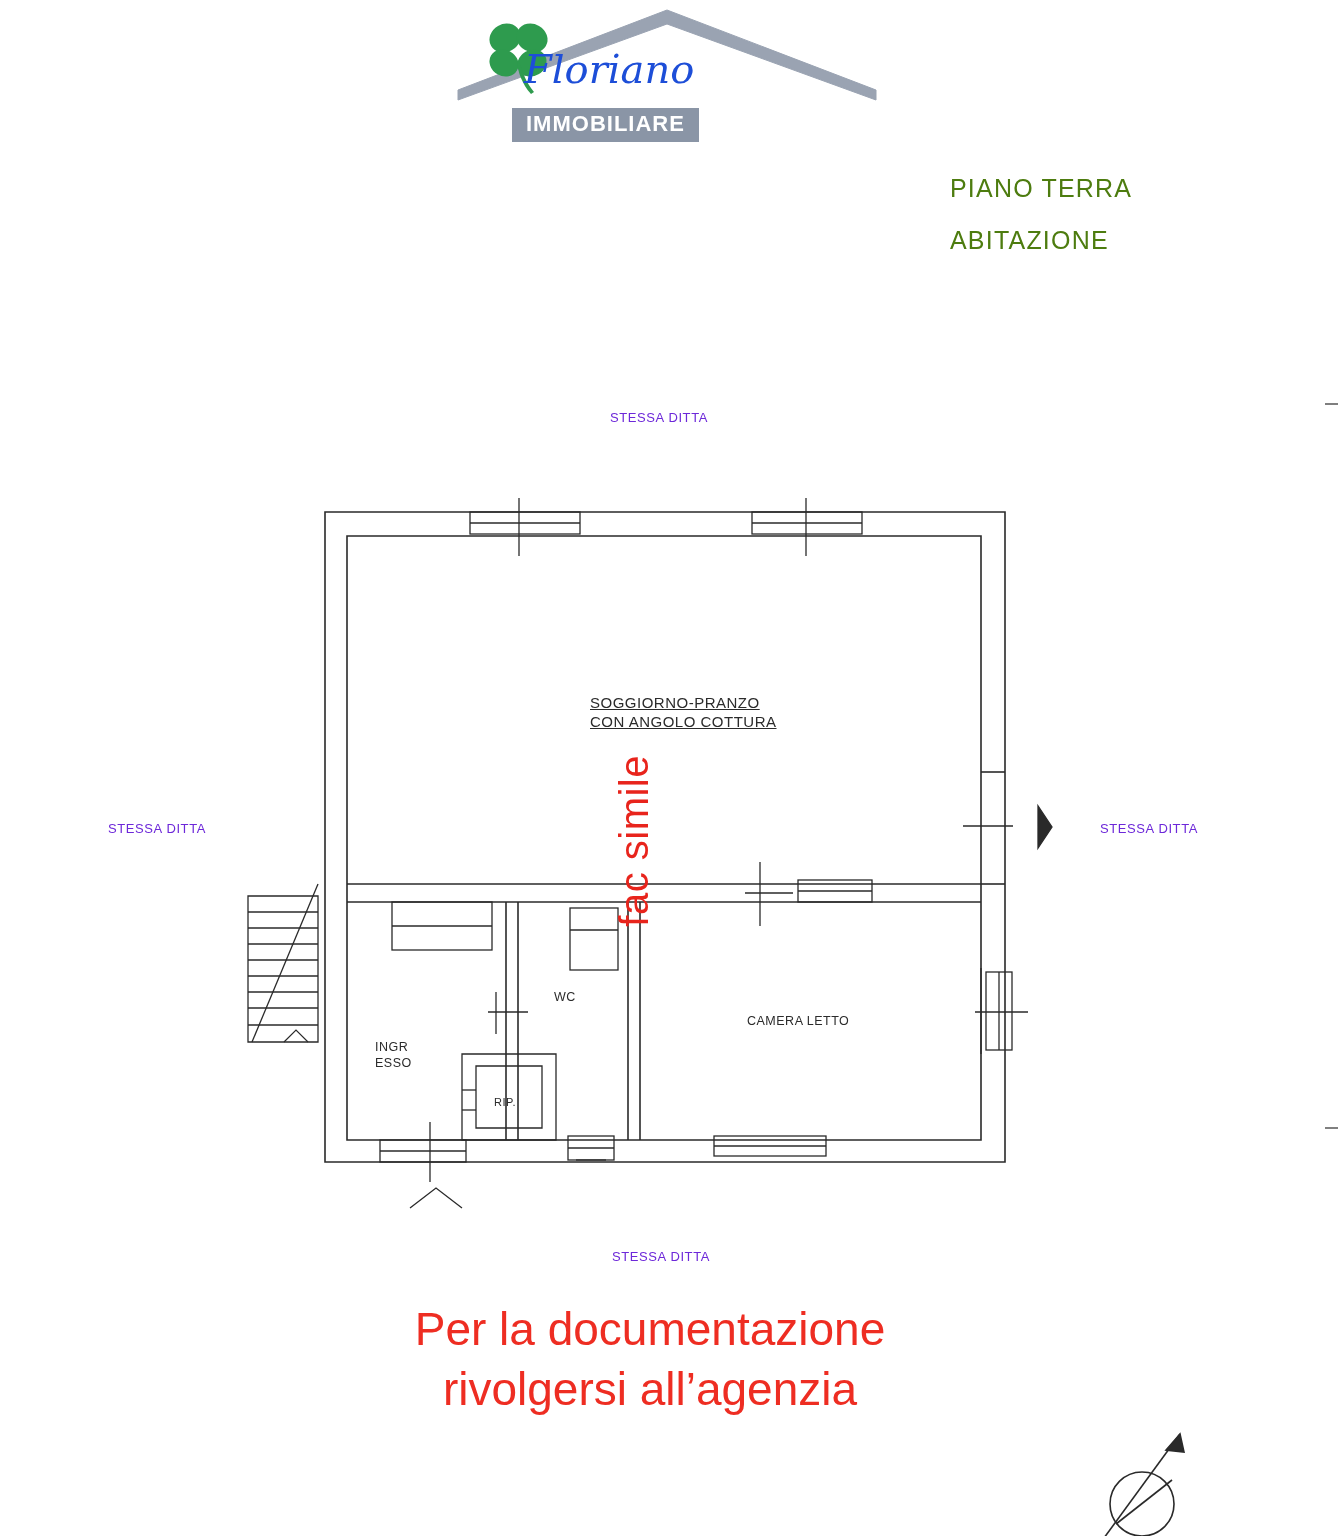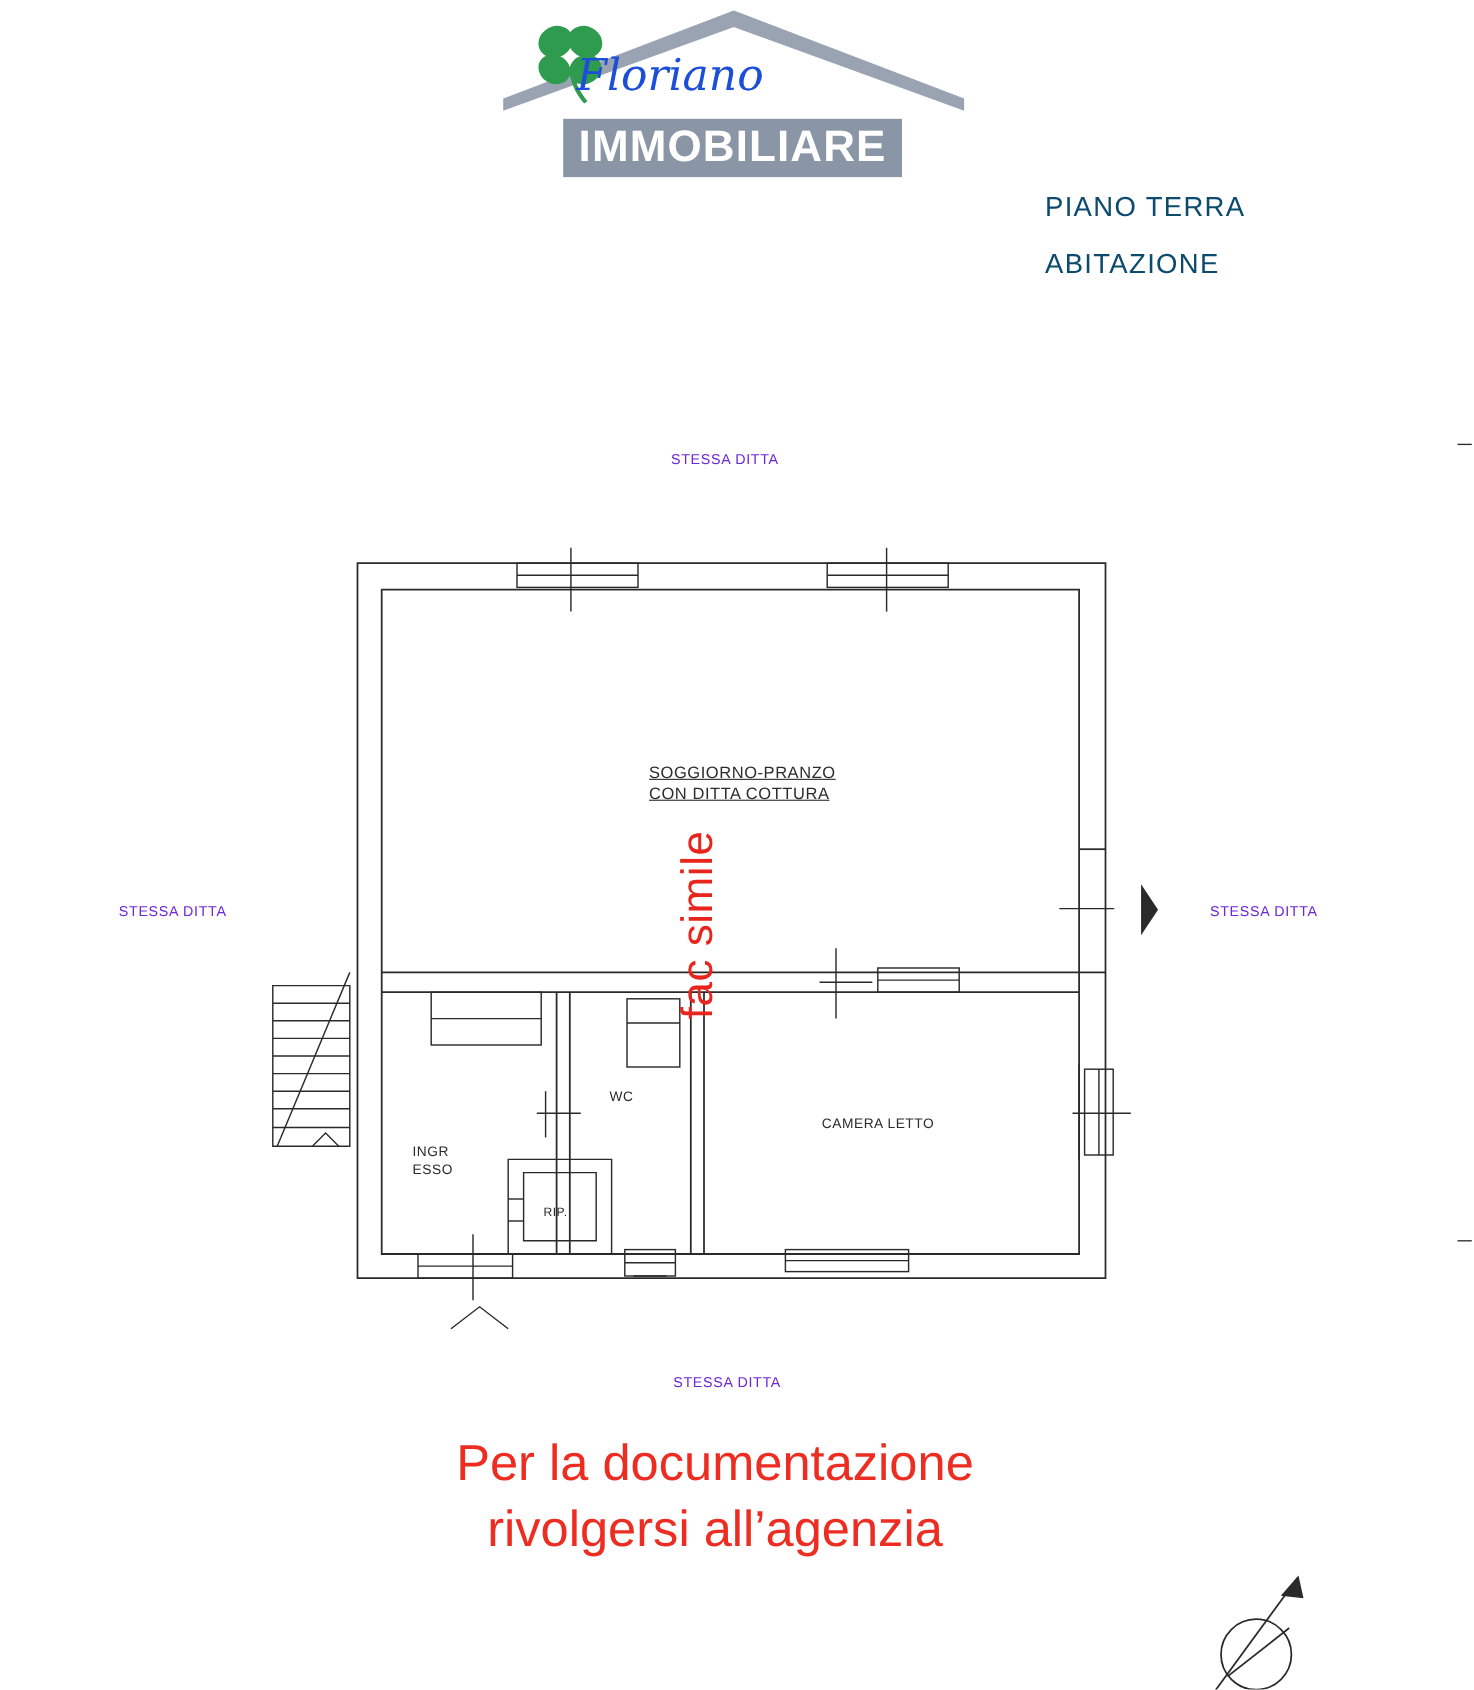--- a/index.html
+++ b/index.html
@@ -48,33 +48,33 @@
     white-space: nowrap;
   }
   #logo .sub {
     position: absolute;
     left: 60px;
     top: 104px;
     background: #8a95a6;
     color: #ffffff;
     font-family: "Liberation Sans", sans-serif;
     font-weight: bold;
-    font-size: 40px;
+    font-size: 22px;
     letter-spacing: 1px;
     padding: 3px 14px 5px 14px;
     white-space: nowrap;
   }
 
   
   .title-line {
     position: absolute;
     font-family: "Liberation Sans", sans-serif;
     font-size: 25px;
     letter-spacing: 1.2px;
-    color: #0c4a6e;
+    color: #4d7c0f;
     white-space: nowrap;
   }
   #title-1 { left: 950px; top: 174px; }
   #title-2 { left: 950px; top: 226px; }
 
   
   .ditta {
     position: absolute;
     font-family: "Liberation Sans", sans-serif;
     font-size: 13px;
@@ -284,21 +284,21 @@
     <g stroke-width="1.2">
       <line x1="1325" y1="404" x2="1338" y2="404"></line>
       <line x1="1325" y1="1128" x2="1338" y2="1128"></line>
     </g>
 
   </g>
 </svg>
 
 <div class="room-label" id="room-soggiorno">
   <span>SOGGIORNO-PRANZO</span><br>
-  <span>CON DITTA COTTURA</span>
+  <span>CON ANGOLO COTTURA</span>
 </div>
 <div class="room-label" id="room-wc">WC</div>
 <div class="room-label" id="room-camera">CAMERA LETTO</div>
 <div class="room-label" id="room-ingresso">
   <span>INGR</span><br>
   <span>ESSO</span>
 </div>
 <div class="room-label" id="room-rip">RIP.</div>
 
 <div id="fac-simile">fac simile</div>

